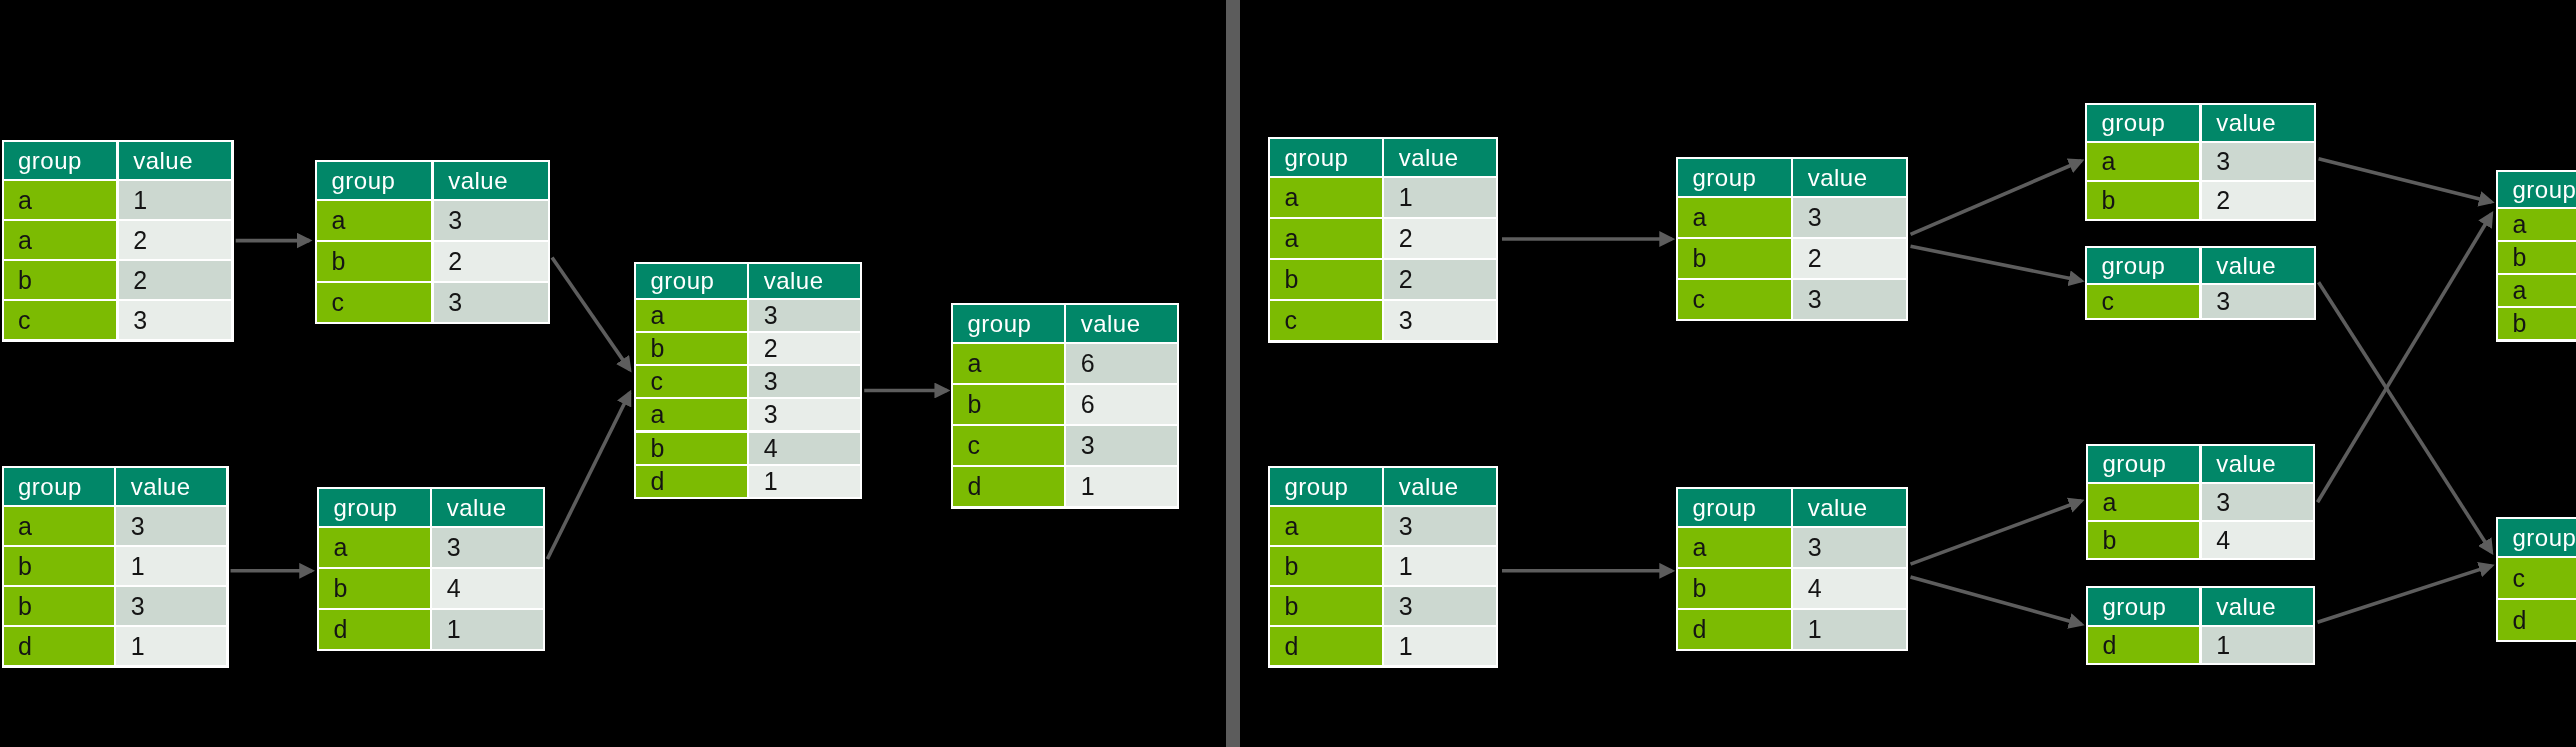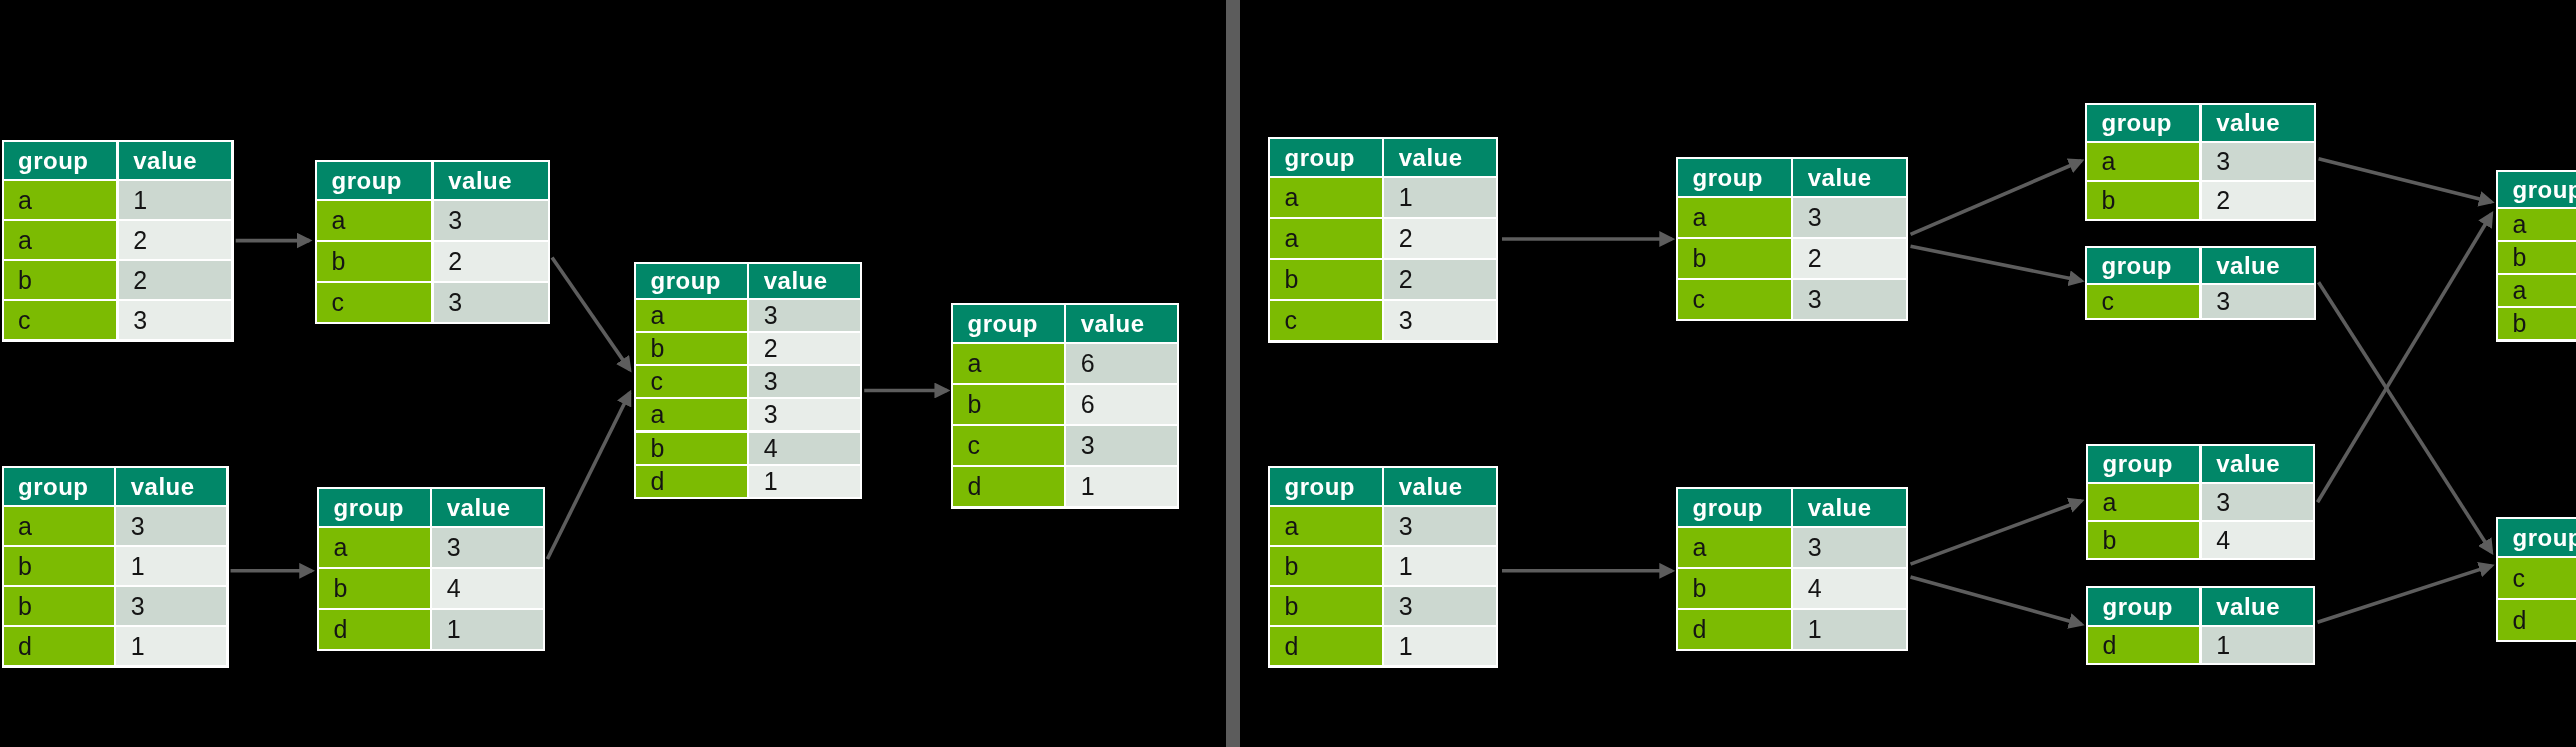--- a/index.html
+++ b/index.html
@@ -4,21 +4,21 @@
 <style>
   html,body{margin:0;padding:0;background:#000;}
   #canvas{position:relative;width:3157px;height:747px;background:#000;overflow:hidden;
           font-family:"Liberation Sans","DejaVu Sans",sans-serif;}
   #arrow-layer{position:absolute;left:0;top:0;width:3157px;height:747px;pointer-events:none;}
   .divider{position:absolute;top:0;height:747px;}
   .dtable{position:absolute;background:#fff;padding:2.1px;box-sizing:border-box;}
   .trow{display:flex;gap:2.6px;margin-top:2.1px;}
   .trow:first-child{margin-top:0;}
   .cell{flex:1 1 0;display:flex;align-items:center;box-sizing:border-box;padding-left:14.4px;}
-  .hcell{color:#fff;font-weight:bold;font-size:24px;letter-spacing:0.5px;}
+  .hcell{color:#fff;font-weight:normal;font-size:24px;letter-spacing:0.5px;}
   .gcell{color:#141414;font-size:25px;}
   .vcell{color:#141414;font-size:25px;}
 </style>
 </head>
 <body>
 
 <div id="canvas">
   <svg id="arrow-layer" xmlns="http://www.w3.org/2000/svg" width="3157" height="747" viewBox="0 0 6127 1450">
     <defs>
       <marker id="ah" viewBox="0 0 10 10" refX="8" refY="5" markerWidth="4.4" markerHeight="4.4" orient="auto-start-reverse">

